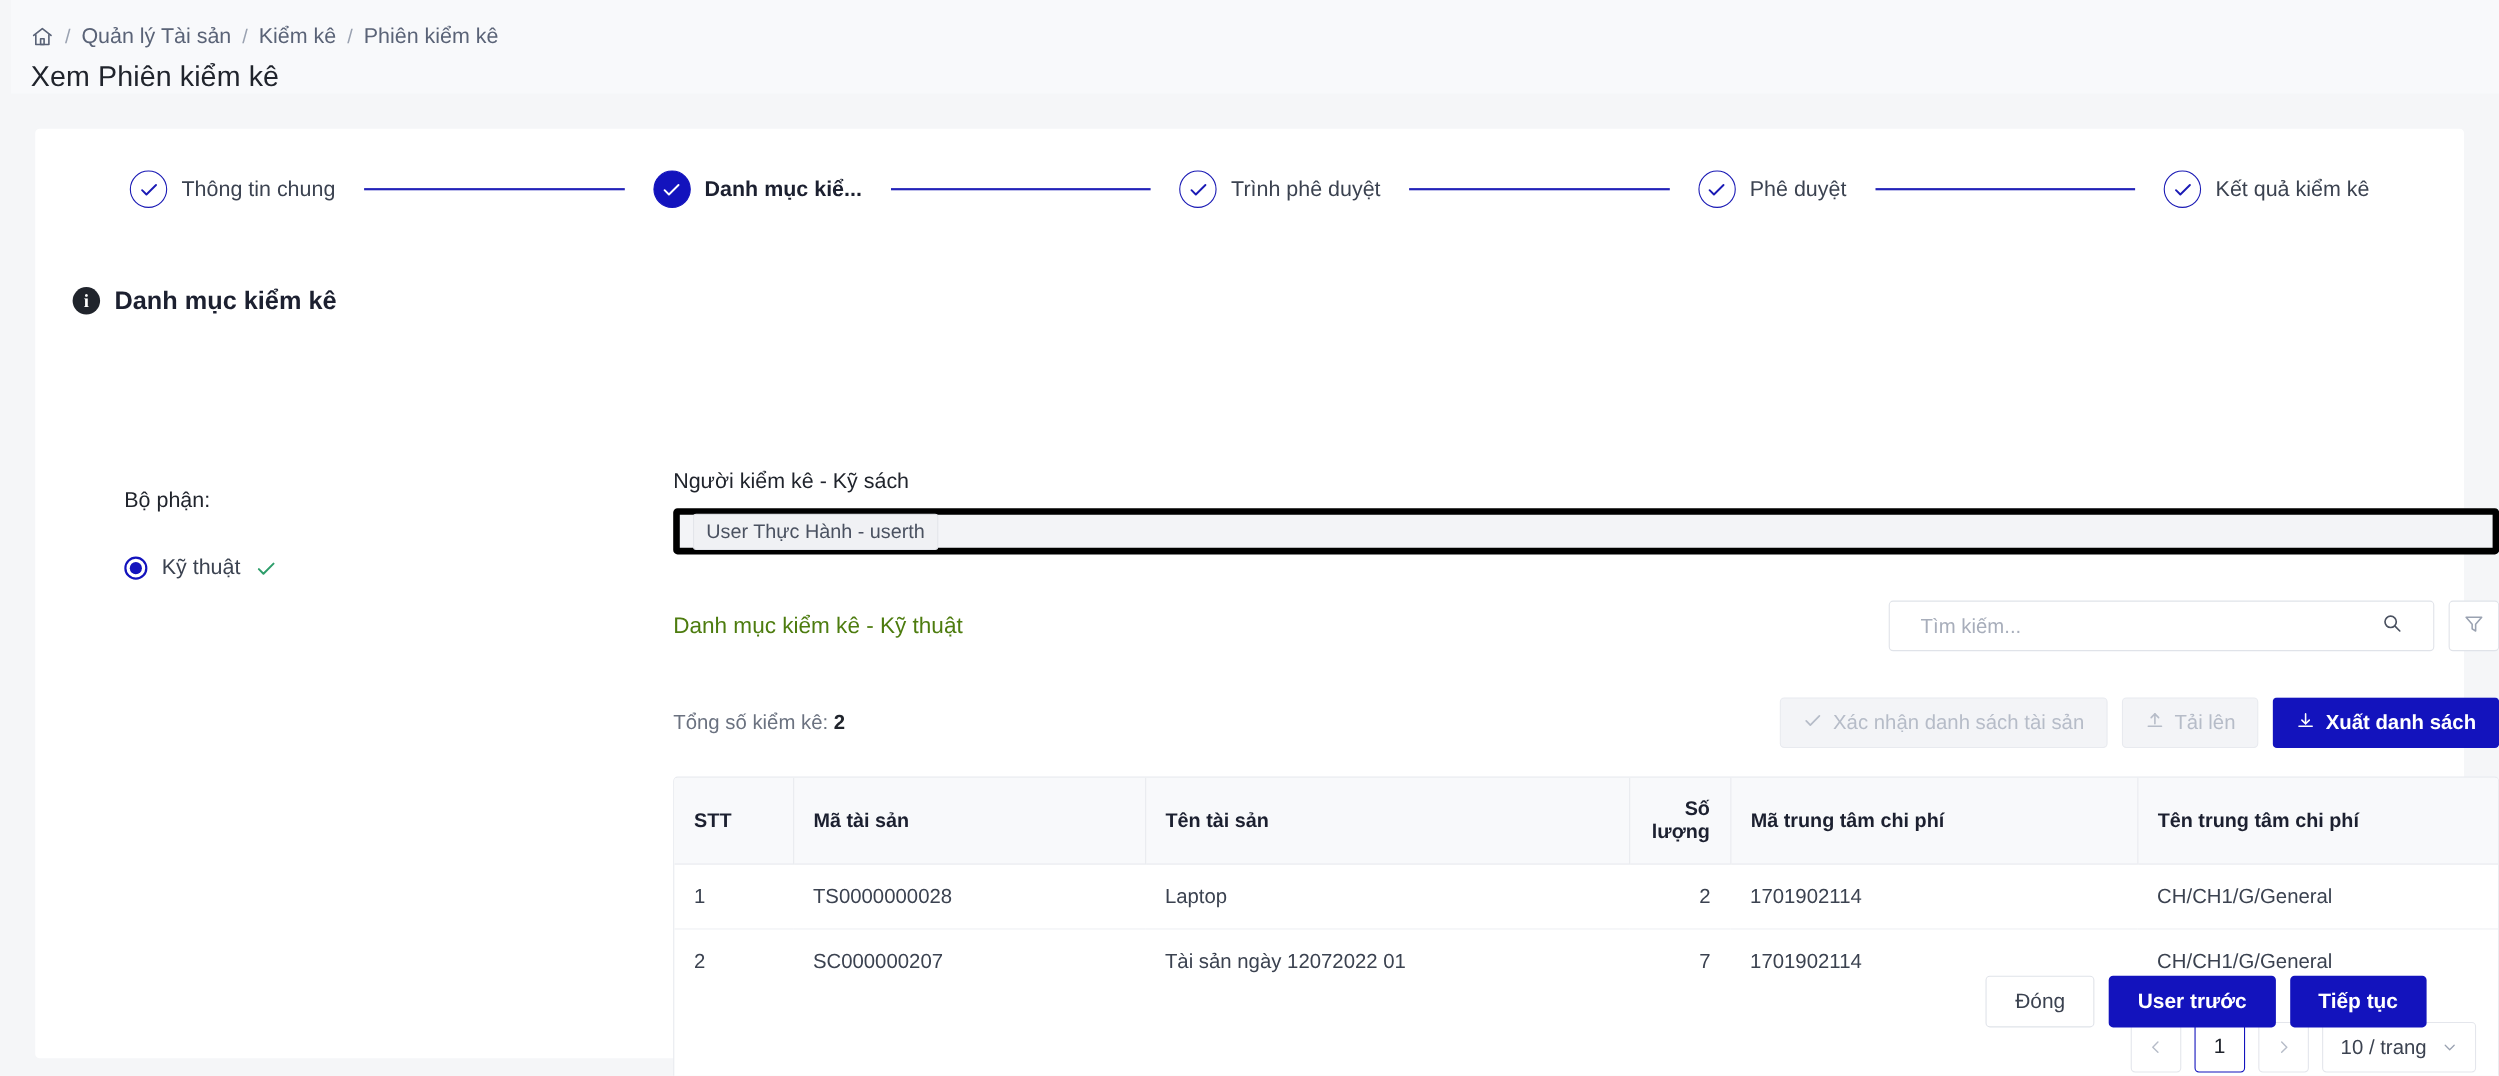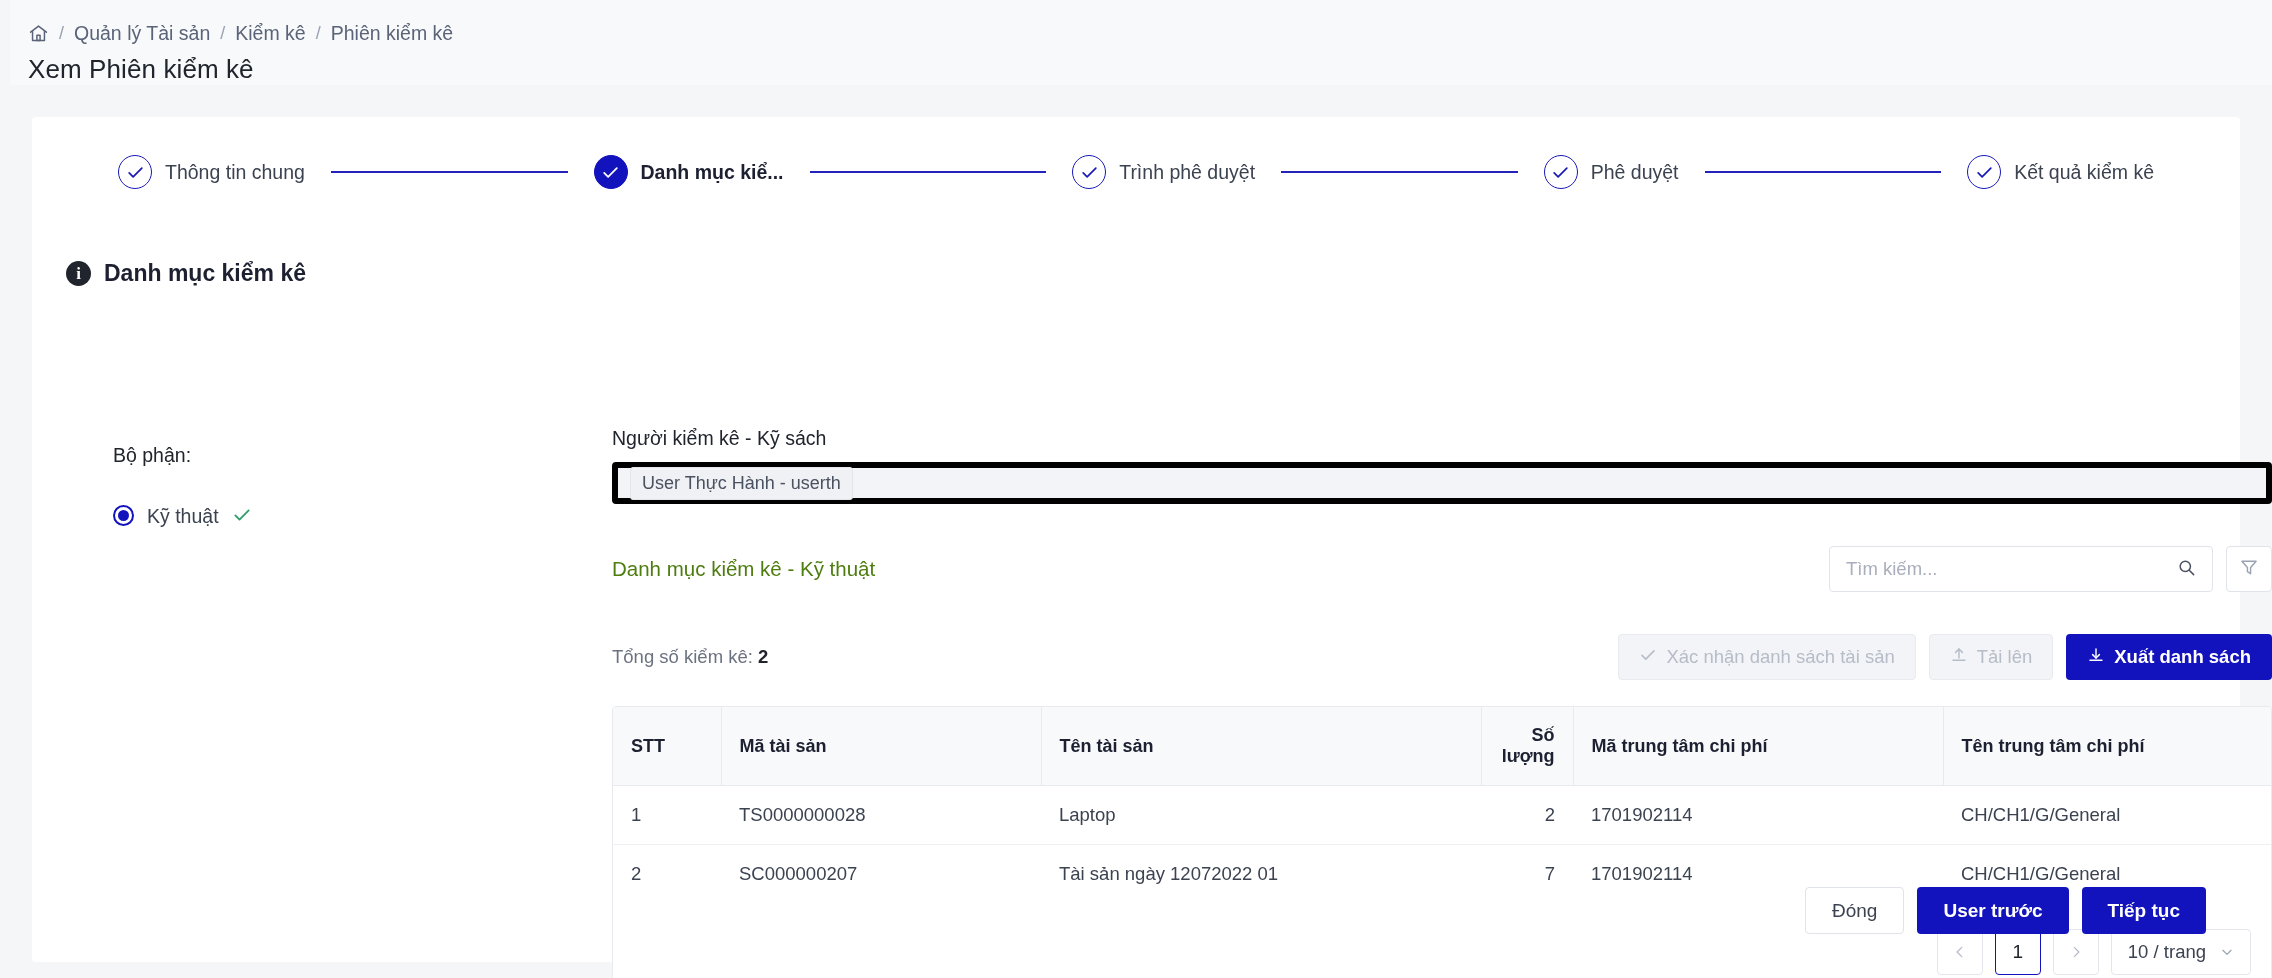--- a/index.html
+++ b/index.html
@@ -59,21 +59,21 @@
   .info-badge {
     width: 25px; height: 25px; border-radius: 50%; background: #20242c;
     color: #fff; font-size: 17px; font-weight: bold; font-family: "Liberation Serif", serif;
     display: flex; align-items: center; justify-content: center; line-height: 1;
   }
   .section-title { font-size: 23px; font-weight: bold; color: #1c2030; }
 
   
   .left-col { position: absolute; left: 34px; top: 327px; width: 520px; margin-left: 47px; }
   .dept-label { font-size: 19.5px; color: #20242c; }
-  .radio-row { display: flex; gap: 13px; margin-top: 38px; }
+  .radio-row { display: flex; align-items: center; gap: 13px; margin-top: 38px; }
   .radio {
     width: 21px; height: 21px; border-radius: 50%; border: 2px solid #1313bd;
     display: flex; align-items: center; justify-content: center; flex: 0 0 auto;
   }
   .radio i { width: 11px; height: 11px; border-radius: 50%; background: #1313bd; display: block; }
   .radio-text { font-size: 19.5px; color: #3b4250; }
   .ok-check { width: 20px; height: 20px; display: block; }
 
   
   .right-col { position: absolute; left: 580px; top: 310px; width: 1660px; }
@@ -84,22 +84,22 @@
   }
   .tag {
     background: #f0f1f4; border: 1px solid #e3e5ea; border-radius: 3px;
     font-size: 18px; color: #4a5160; padding: 5px 11px;
   }
 
   .list-head { display: flex; align-items: center; justify-content: space-between; margin-top: 42px; }
   .list-title { font-size: 20.5px; color: #4d7c0f; }
   .search-wrap { display: flex; align-items: center; gap: 13px; }
   .search-box {
-    width: 384px; height: 46px; border: 1px solid #e0e3e9; border-radius: 4px;
-    display: flex; align-items: center; padding: 0 16px; background: #fff; margin-left: 35px;
+    width: 496px; height: 46px; border: 1px solid #e0e3e9; border-radius: 4px;
+    display: flex; align-items: center; padding: 0 28px; background: #fff; margin-left: 35px;
   }
   .search-box input {
     flex: 1; border: none; outline: none; font-size: 18.5px; color: #3b4250;
     font-family: "Liberation Sans", sans-serif; background: transparent;
   }
   .search-box input::placeholder { color: #a8aebb; }
   .icon-btn {
     width: 46px; height: 46px; border: 1px solid #e0e3e9; border-radius: 4px;
     background: #fff; display: flex; align-items: center; justify-content: center;
   }

